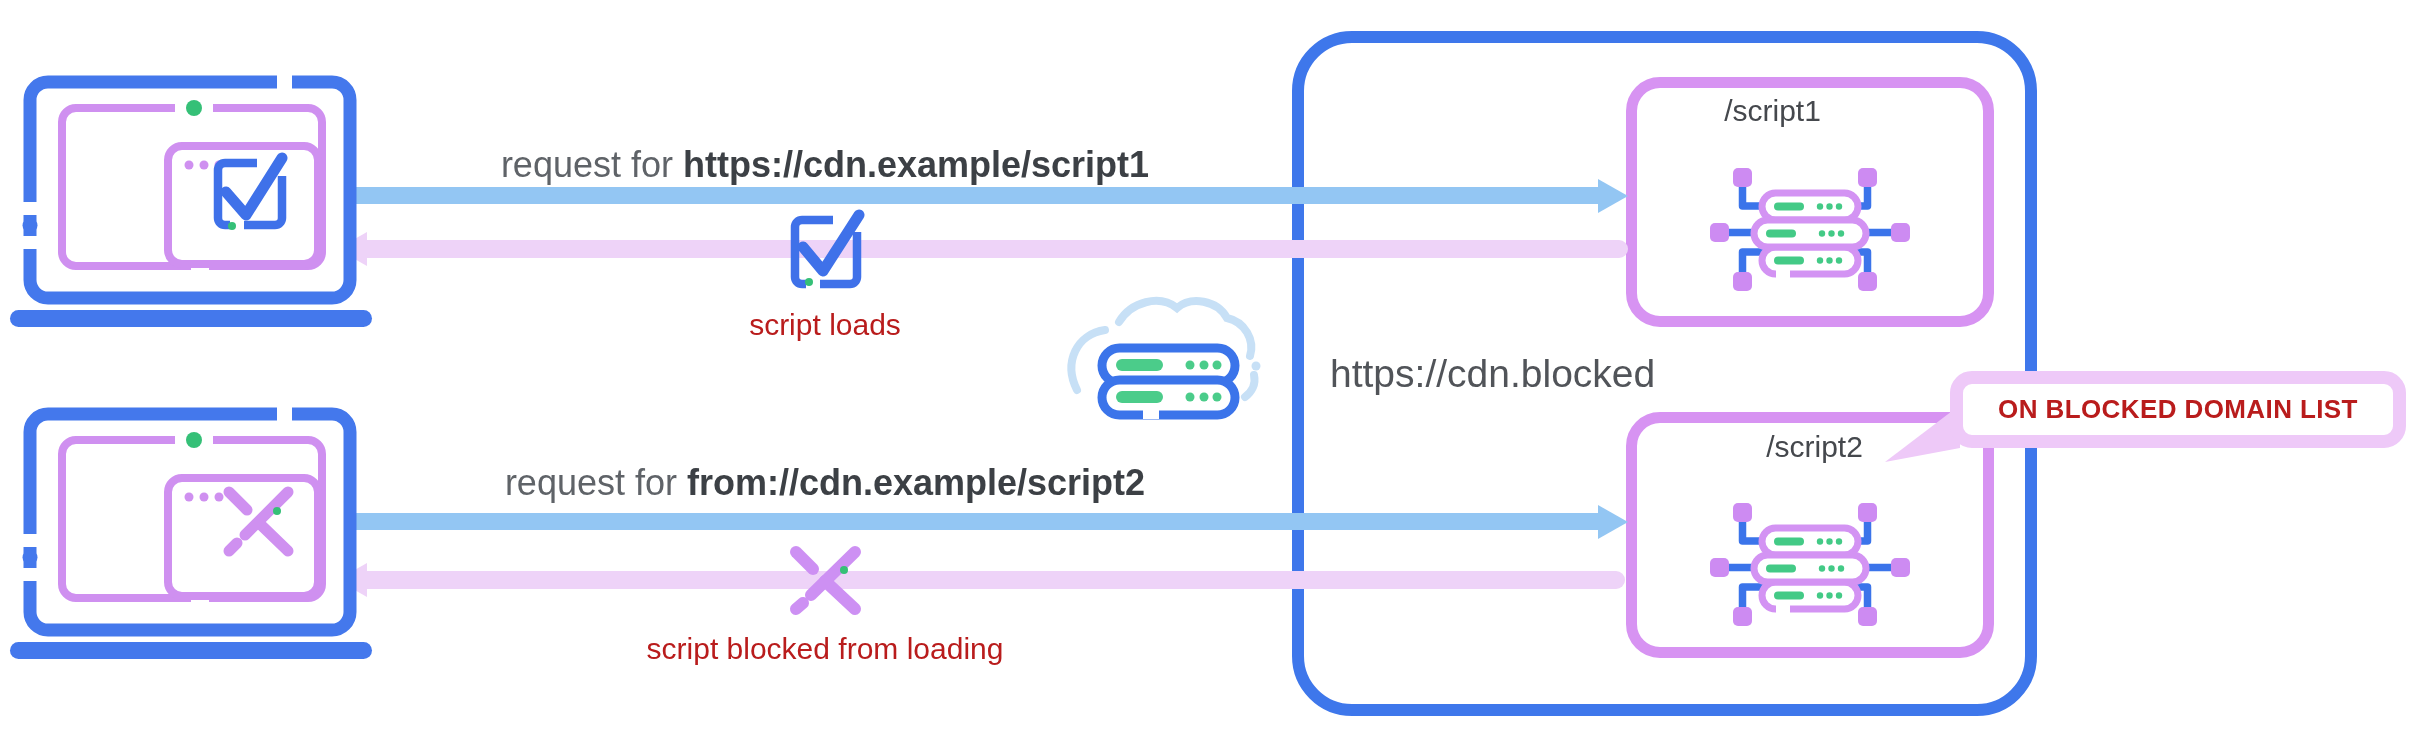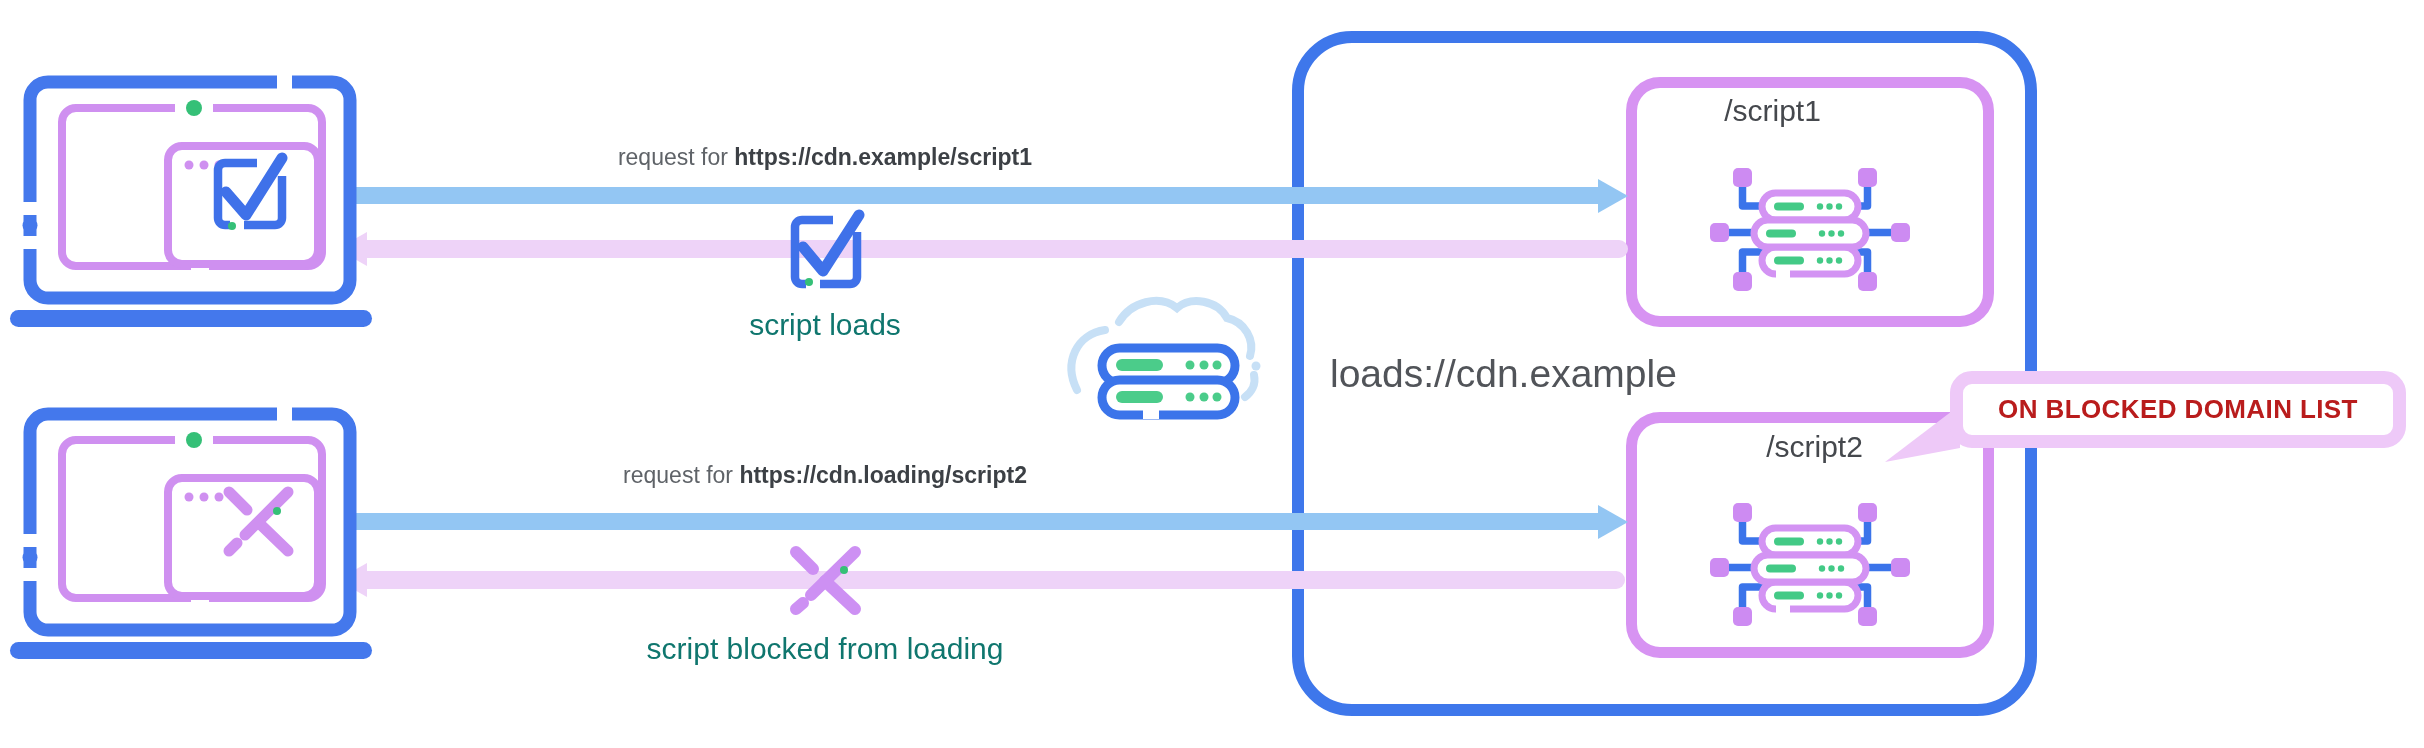--- a/index.html
+++ b/index.html
@@ -4,26 +4,26 @@
 <style>
   html,body{margin:0;padding:0;background:#fff;}
   #stage{
     position:relative;width:2424px;height:748px;overflow:hidden;background:#fff;
     font-family:"Liberation Sans",sans-serif;
   }
   .abs{position:absolute;}
   
   .req-label{
     left:330px;width:990px;text-align:center;
-    font-size:23px;color:#5f6368;white-space:nowrap;
+    font-size:36px;color:#5f6368;white-space:nowrap;
   }
   .req-label b{color:#3c4045;}
   .caption{
     left:430px;width:790px;text-align:center;
-    font-size:30px;color:#0f766e;white-space:nowrap;
+    font-size:30px;color:#b91c1c;white-space:nowrap;
   }
   .cdn-title{
     left:1330px;top:352px;font-size:39px;color:#515459;white-space:nowrap;
   }
   .script-label{
     left:1626px;width:293px;text-align:center;
     font-size:30px;color:#45484d;white-space:nowrap;
   }
   
   .cdn-box{
@@ -102,21 +102,21 @@
       <path d="M 232 149 L 224 157"></path>
       <circle cx="272" cy="117" r="4" fill="#35c077" stroke="none"></circle>
     </g>
   </svg>
 
   <div class="abs cdn-box"></div>
 
   <div class="abs endpoint-box" style="top:77px;"></div>
   <div class="abs endpoint-box" style="top:412px;height:246px;"></div>
 
-  <div class="abs cdn-title">loads://cdn.example</div>
+  <div class="abs cdn-title">https://cdn.blocked</div>
   <div class="abs script-label" style="top:94px;z-index:4;">/script1</div>
   <div class="abs script-label" style="top:430px;z-index:4;margin-left:42px;">/script2</div>
 
   <svg class="icon-svg" style="left:1710px;top:168px;" width="200" height="124" viewBox="0 0 200 124">
     <g stroke="#3b74ea" stroke-width="7.5" fill="none" stroke-linecap="round" stroke-linejoin="round">
       <path d="M 32.5 19 V 38 H 52"></path>
         <path d="M 157.5 19 V 38 H 148"></path>
       <path d="M 19 64.5 H 44"></path>
         <path d="M 181 64.5 H 156"></path>
       <path d="M 32.5 104 V 84 H 52"></path>
@@ -231,21 +231,21 @@
     <rect x="58" y="12" width="34" height="22" fill="#fff"></rect>
     <rect x="31" y="78" width="14" height="13" fill="#fff"></rect>
     <path d="M 28 49 L 48 73 L 84 17" fill="none" stroke="#3f71e9" stroke-width="11" stroke-linecap="round" stroke-linejoin="round"></path>
     <circle cx="34" cy="84" r="4" fill="#35c077"></circle>
   </svg>
 
   <div class="abs caption" style="top:308px;">script loads</div>
 
   <div class="abs req-label" style="top:462px;">
     <span>request for</span>
-    <b>https://cdn.loading/script2</b>
+    <b>from://cdn.example/script2</b>
   </div>
 
   <div class="band blue" style="left:338px;top:513px;width:1262px;height:17px;border-radius:8.5px 0 0 8.5px;"></div>
   <div class="head right" style="left:1598px;top:504.5px;"></div>
 
   <div class="band pink" style="left:360px;top:571px;width:1265px;height:18px;border-radius:0 9px 9px 0;"></div>
   <div class="head left" style="left:337px;top:563px;"></div>
 
   <svg class="icon-svg" style="left:787px;top:544px;" width="80" height="80" viewBox="0 0 80 80">
     <g stroke="#cd90f3" stroke-width="12" stroke-linecap="round" fill="none">

